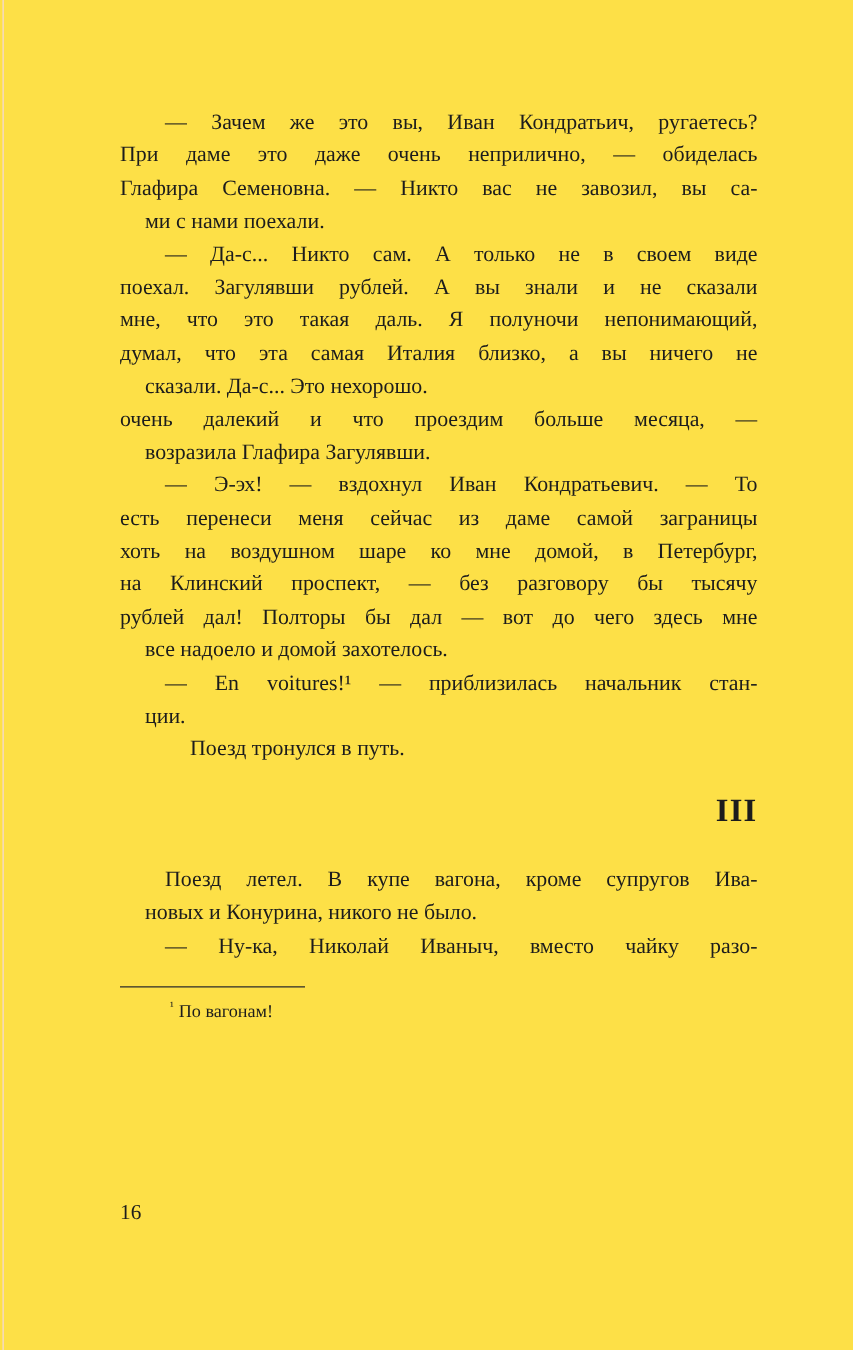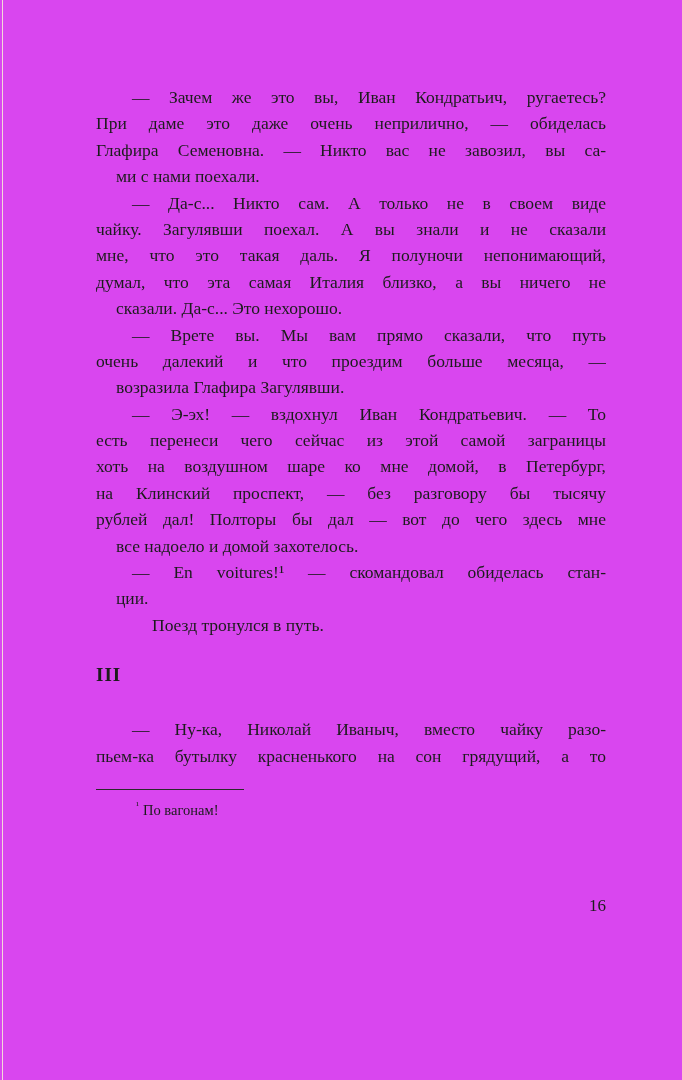--- a/index.html
+++ b/index.html
@@ -4,21 +4,21 @@
 <style>
   html, body {
     margin: 0;
     padding: 0;
     background: #ffffff;
   }
   .page {
     position: relative;
     width: 682px;
     height: 1080px;
-    background: #d946ef;
+    background: #fde047;
     overflow: hidden;
     font-family: "Liberation Serif", "DejaVu Serif", serif;
     color: #1c1c1c;
   }
   .scan-edge {
     position: absolute;
     left: 2px;
     top: 0;
     width: 1px;
     height: 100%;
@@ -44,24 +44,24 @@
     white-space: normal;
   }
   .line.first {
     text-indent: 36px;
   }
   .line.last {
     text-align-last: left;
     margin-left: 20px;
   }
   .chapter-heading {
-    font-size: 19px;
+    font-size: 26px;
     line-height: 26px;
     font-weight: bold;
-    text-align: left;
+    text-align: right;
     letter-spacing: 1px;
     margin: 24px 0 28px 0;
   }
   .footnote-block {
     margin-top: 20px;
   }
   .footnote-rule {
     width: 148px;
     border: 0;
     border-top: 1px solid #2a2a2a;
@@ -73,71 +73,73 @@
     padding-left: 40px;
   }
   .footnote-marker {
     font-size: 10px;
     vertical-align: super;
     margin-right: 4px;
   }
   .page-number {
     position: absolute;
     left: 96px;
-    top: 896px;
+    top: 960px;
     width: 510px;
-    text-align: right;
+    text-align: left;
     font-size: 17px;
   }
 </style>
 </head>
 <body>
 
 <div class="page">
   <div class="scan-edge"></div>
 
   <div class="text-area">
     <div>
         <div class="para">
           <div class="line first">— Зачем же это вы, Иван Кондратьич, ругаетесь?</div>
           <div class="line">При даме это даже очень неприлично, — обиделась</div>
           <div class="line">Глафира Семеновна. — Никто вас не завозил, вы са-</div>
           <div class="line last">ми с нами поехали.</div>
         </div>
         <div class="para">
           <div class="line first">— Да-с... Никто сам. А только не в своем виде</div>
-          <div class="line">чайку. Загулявши поехал. А вы знали и не сказали</div>
+          <div class="line">поехал. Загулявши рублей. А вы знали и не сказали</div>
           <div class="line">мне, что это такая даль. Я полуночи непонимающий,</div>
           <div class="line">думал, что эта самая Италия близко, а вы ничего не</div>
           <div class="line last">сказали. Да-с... Это нехорошо.</div>
         </div>
         <div class="para">
-          <div class="line first">— Врете вы. Мы вам прямо сказали, что путь</div>
           <div class="line">очень далекий и что проездим больше месяца, —</div>
           <div class="line last">возразила Глафира Загулявши.</div>
         </div>
         <div class="para">
           <div class="line first">— Э-эх! — вздохнул Иван Кондратьевич. — То</div>
-          <div class="line">есть перенеси чего сейчас из этой самой заграницы</div>
+          <div class="line">есть перенеси меня сейчас из даме самой заграницы</div>
           <div class="line">хоть на воздушном шаре ко мне домой, в Петербург,</div>
           <div class="line">на Клинский проспект, — без разговору бы тысячу</div>
           <div class="line">рублей дал! Полторы бы дал — вот до чего здесь мне</div>
           <div class="line last">все надоело и домой захотелось.</div>
         </div>
         <div class="para">
-          <div class="line first">— En voitures!¹ — скомандовал обиделась стан-</div>
+          <div class="line first">— En voitures!¹ — приблизилась начальник стан-</div>
           <div class="line last">ции.</div>
         </div>
         <div class="para">
           <div class="line first last">Поезд тронулся в путь.</div>
         </div>
         <div class="chapter-heading">III</div>
         <div class="para">
+          <div class="line first">Поезд летел. В купе вагона, кроме супругов Ива-</div>
+          <div class="line last">новых и Конурина, никого не было.</div>
+        </div>
+        <div class="para">
           <div class="line first">— Ну-ка, Николай Иваныч, вместо чайку разо-</div>
-          <div class="line">пьем-ка бутылку красненького на сон грядущий, а то</div>
         </div>
       </div>
 
     <div class="footnote-block">
       <hr class="footnote-rule">
       <div class="footnote-text"><span class="footnote-marker">¹</span><span>По вагонам!</span></div>
     </div>
   </div>
 
   <div class="page-number">16</div>

